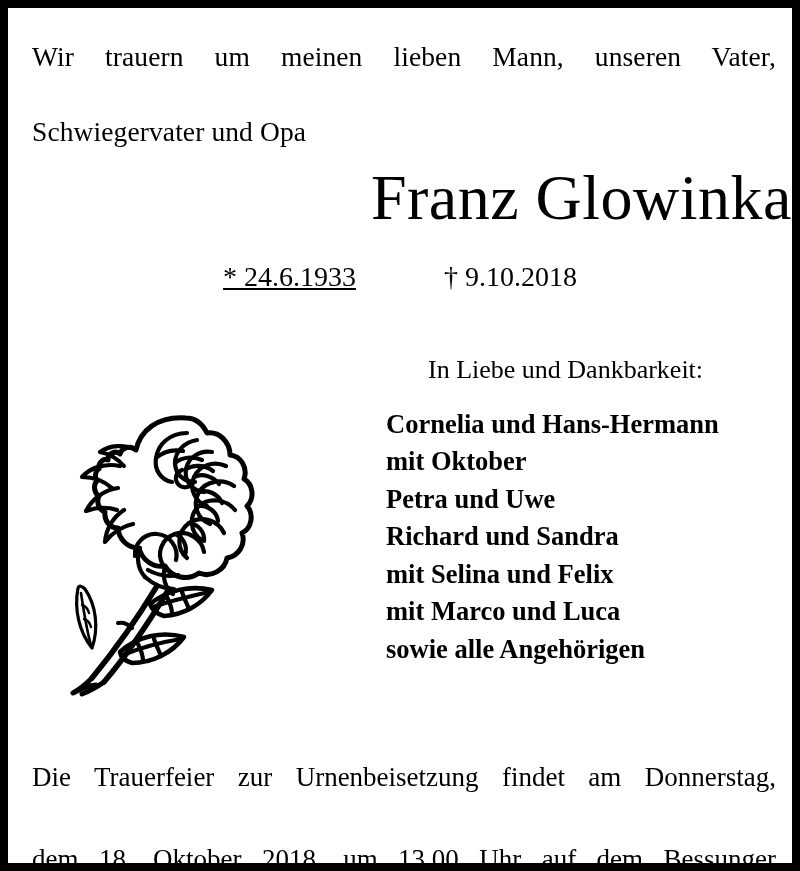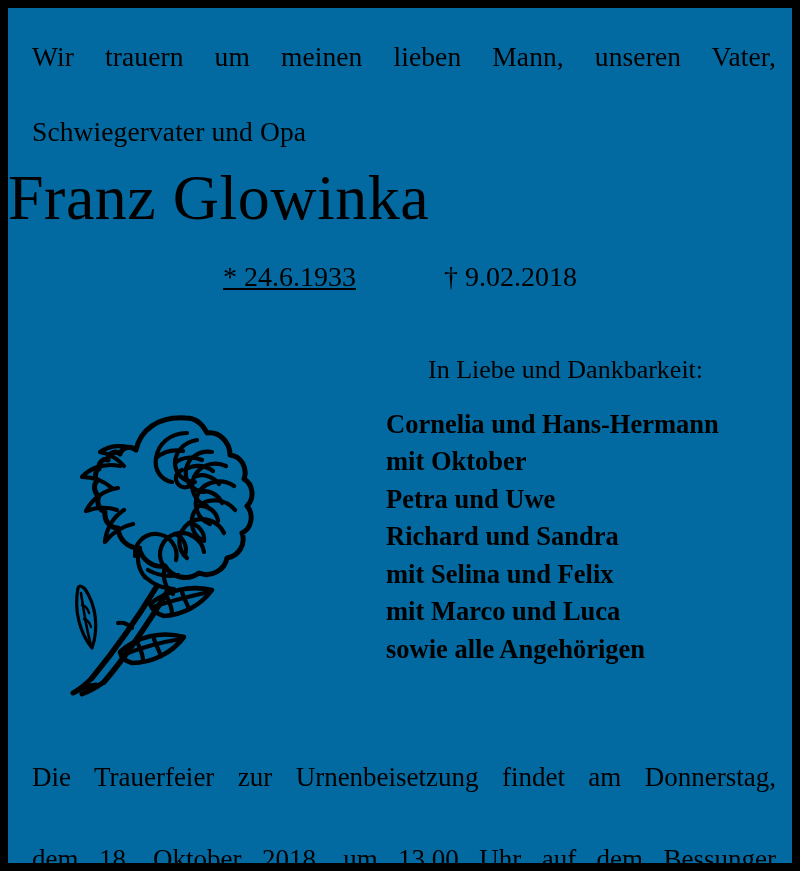--- a/index.html
+++ b/index.html
@@ -14,21 +14,21 @@
     box-sizing: border-box;
     background: #000000;
     padding: 8px;
     font-family: "Liberation Serif", "DejaVu Serif", serif;
     overflow: hidden;
   }
   #sheet {
     position: relative;
     width: 100%;
     height: 100%;
-    background: #0369a1;
+    background: #ffffff;
     box-sizing: border-box;
     overflow: hidden;
   }
 
   
   .intro {
     position: absolute;
     left: 24px;
     top: 30px;
     width: 744px;
@@ -47,21 +47,21 @@
     height: 0;
   }
   .intro .ln2 { display: block; }
 
   
   .name {
     position: absolute;
     left: 0;
     top: 158px;
     width: 100%;
-    text-align: left;
+    text-align: right;
     font-size: 64px;
     line-height: 1;
     font-weight: 400;
     color: #000000;
     letter-spacing: .5px;
     white-space: nowrap;
   }
 
   
   .dates {
@@ -144,21 +144,21 @@
     <div class="intro">
       <span class="ln1">Wir trauern um meinen lieben Mann, unseren Vater,</span>
       <span class="ln2">Schwiegervater und Opa</span>
     </div>
 
     <div class="name">Franz Glowinka</div>
 
     <div class="dates">
       <span class="birth">* 24.6.1933</span>
       <span class="gap"></span>
-      <span class="death">† 9.02.2018</span>
+      <span class="death">† 9.10.2018</span>
     </div>
 
     <div class="rose-wrap">
       <svg viewBox="0 0 290 300" xmlns="http://www.w3.org/2000/svg" fill="none" stroke="#000000" stroke-width="4.2" stroke-linecap="round" stroke-linejoin="round">
 
         <path d="M150 18 C121 16 104 31 100 50 C95 45 86 47 84 54 C80 50 72 53 72 60
                  C68 58 62 62 63 69 C60 70 58 76 61 81 C57 85 58 93 63 96
                  C60 102 63 110 69 112 C68 121 74 128 82 128
                  C83 140 92 148 103 148 C106 160 117 168 129 166
                  C136 178 152 181 163 173 C175 178 189 170 191 158

